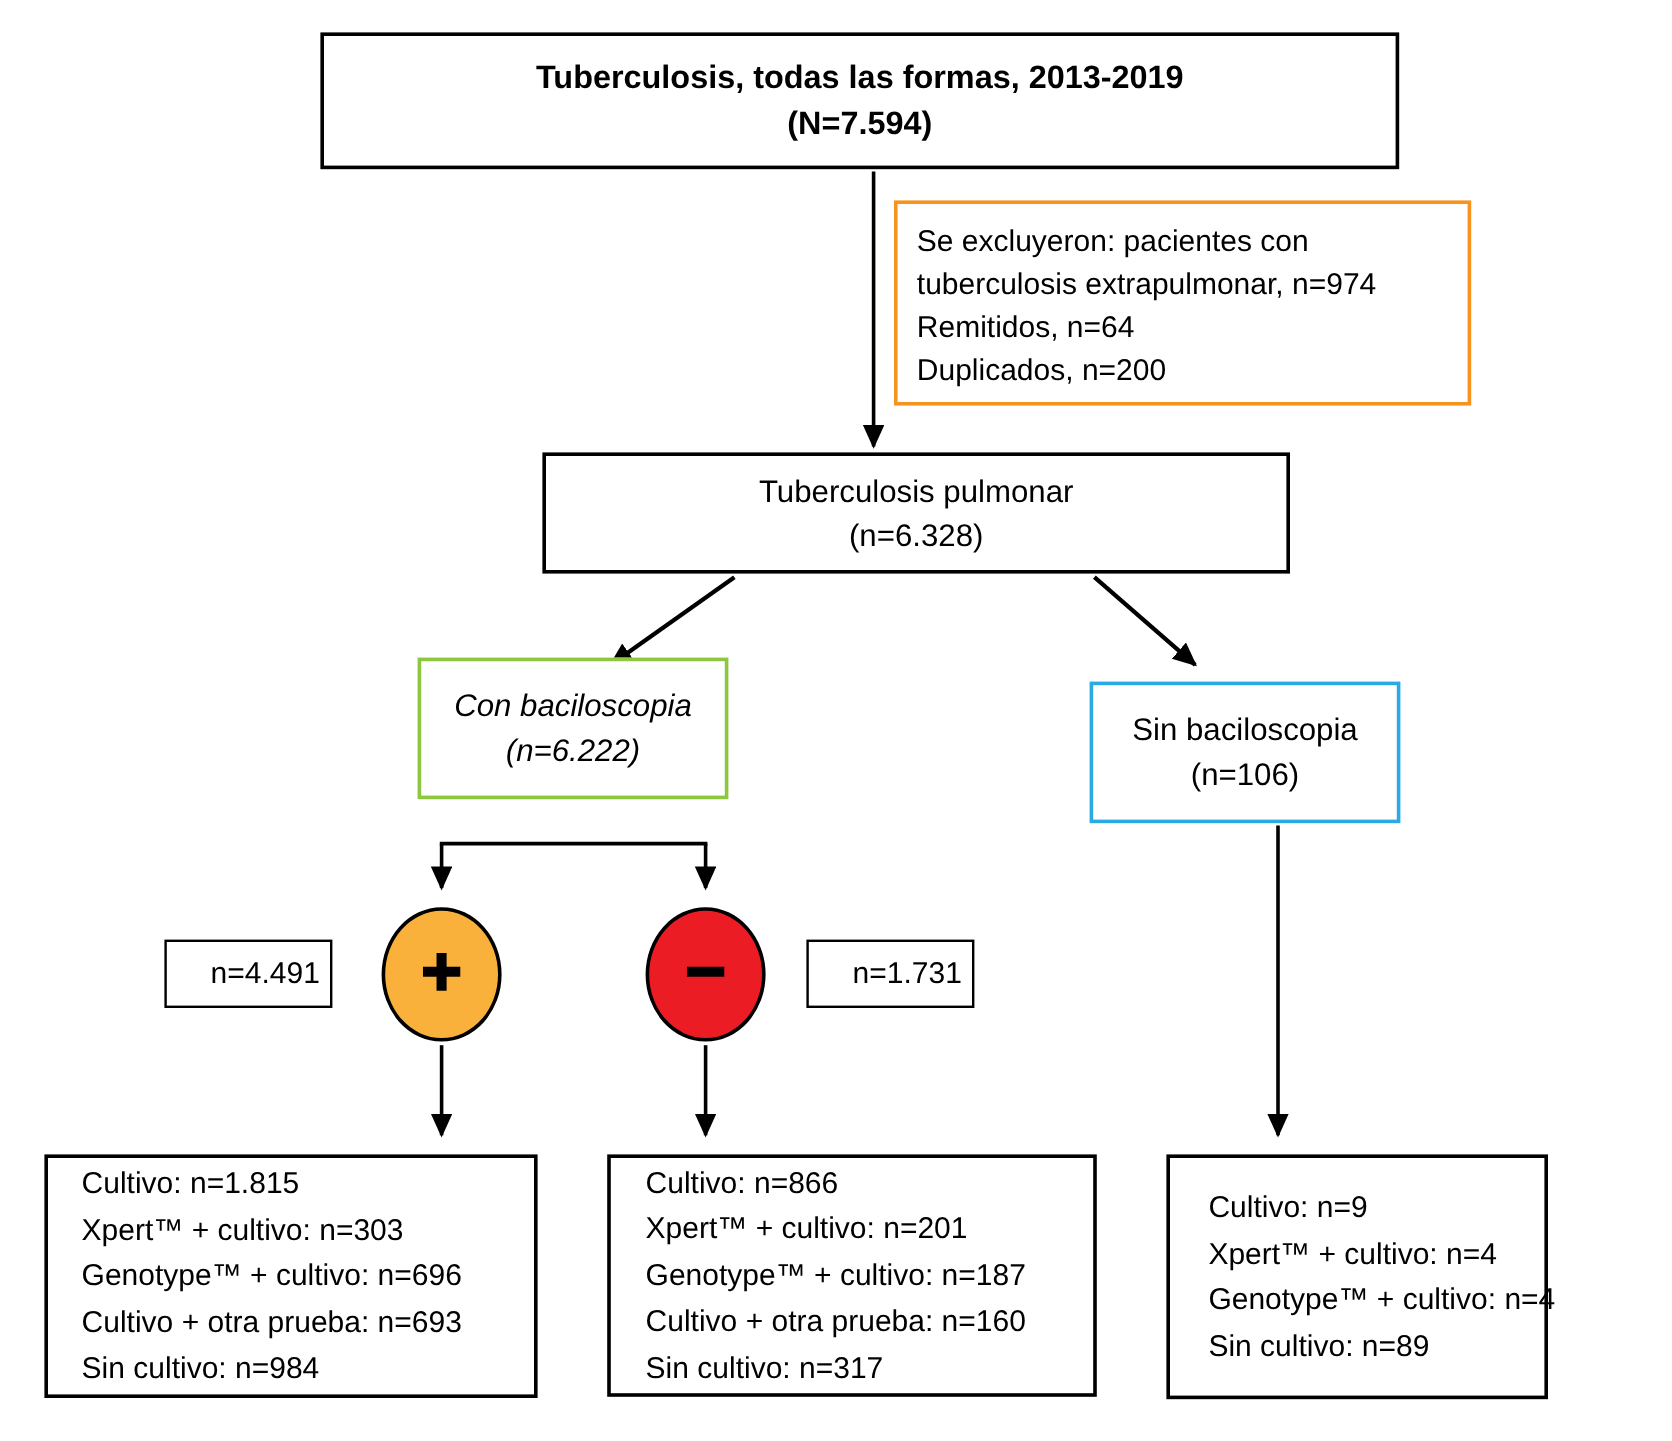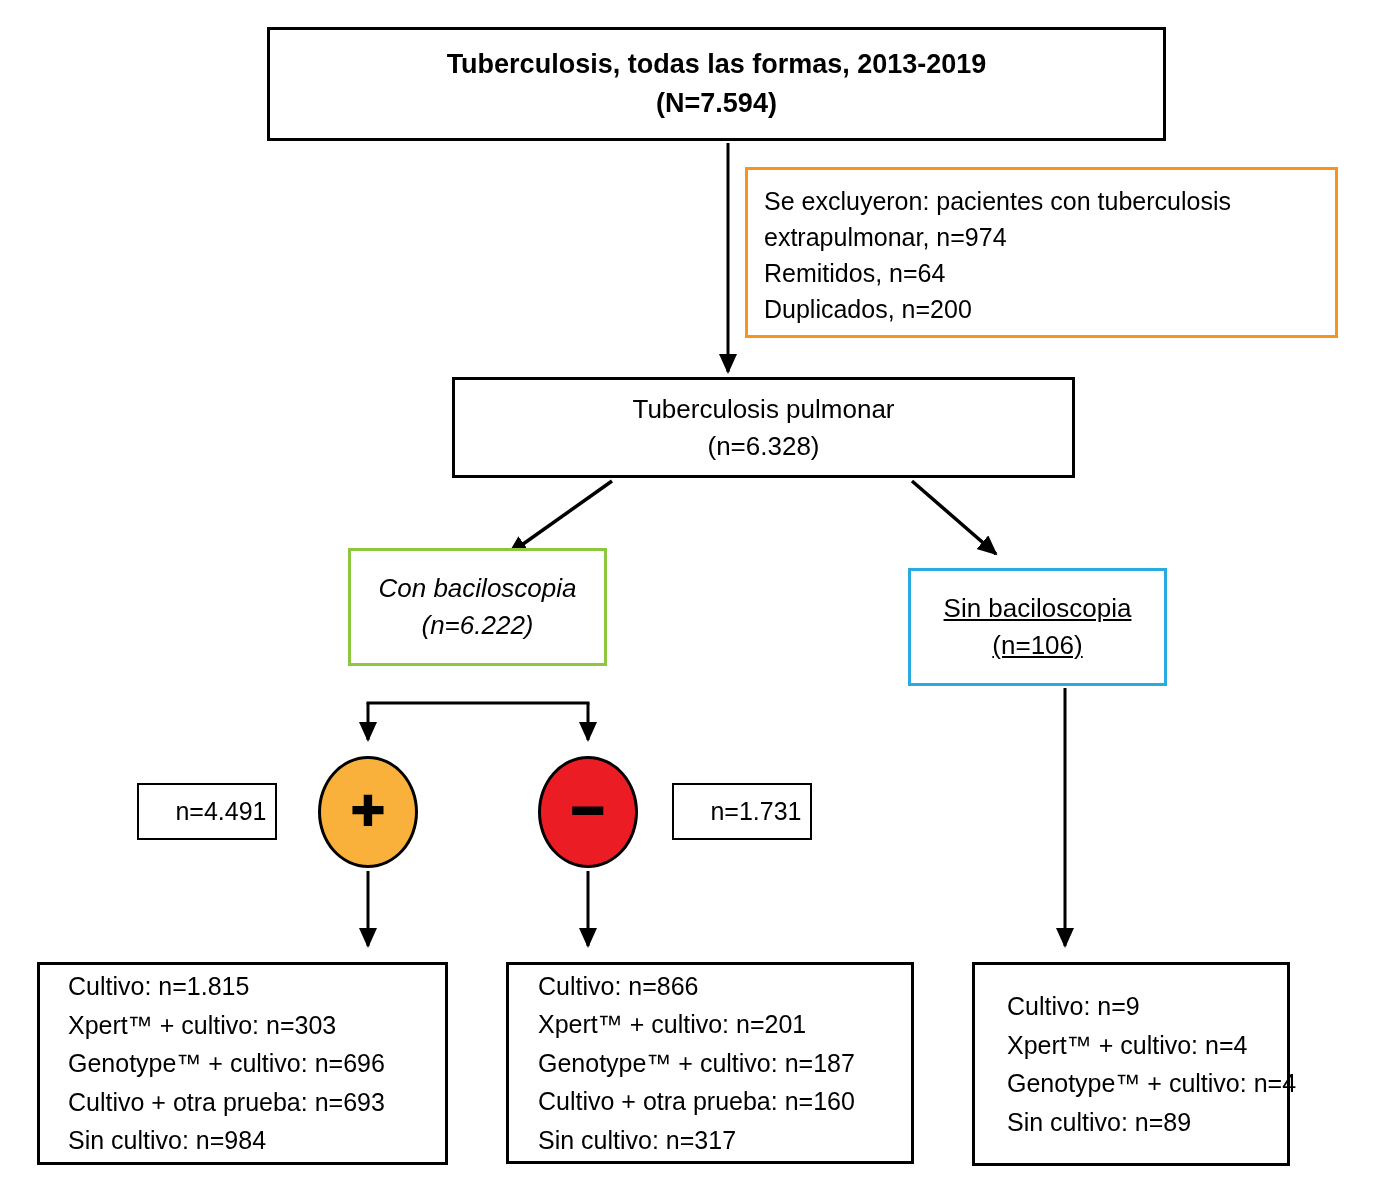--- a/index.html
+++ b/index.html
@@ -14,39 +14,39 @@
   .connectors{position:absolute;left:0;top:0;pointer-events:none;}
   .box{position:absolute;box-sizing:border-box;background:#fff;}
   .center{display:flex;flex-direction:column;align-items:center;justify-content:center;text-align:center;}
 
   #root-box{
     left:267px;top:27px;width:899px;height:114px;
     border:3px solid #000;
     font-weight:bold;font-size:27px;line-height:39px;
   }
   #exclusion-box{
-    left:745px;top:167px;width:593px;height:171px;
+    left:745px;top:167px;width:481px;height:171px;
     border:3px solid #F7941E;
     font-size:25px;line-height:36px;
     padding:13px 16px;
   }
   #pulmonary-box{
     left:452px;top:377px;width:623px;height:101px;
     border:3px solid #000;
     font-size:26px;line-height:37px;
   }
   #smear-box{
     left:348px;top:548px;width:259px;height:118px;
     border:3px solid #8DC63F;
     font-size:26px;line-height:37px;font-style:italic;
   }
   #nosmear-box{
     left:908px;top:568px;width:259px;height:118px;
     border:3px solid #29ABE2;
-    font-size:26px;line-height:37px;text-decoration:underline;
+    font-size:26px;line-height:37px;
   }
   .nbox{
     border:2.5px solid #000;
     font-size:25px;
     padding-left:28px;
   }
   #npos-box{left:137px;top:783px;width:140px;height:57px;}
   #nneg-box{left:672px;top:783px;width:140px;height:57px;}
 
   .circle{

